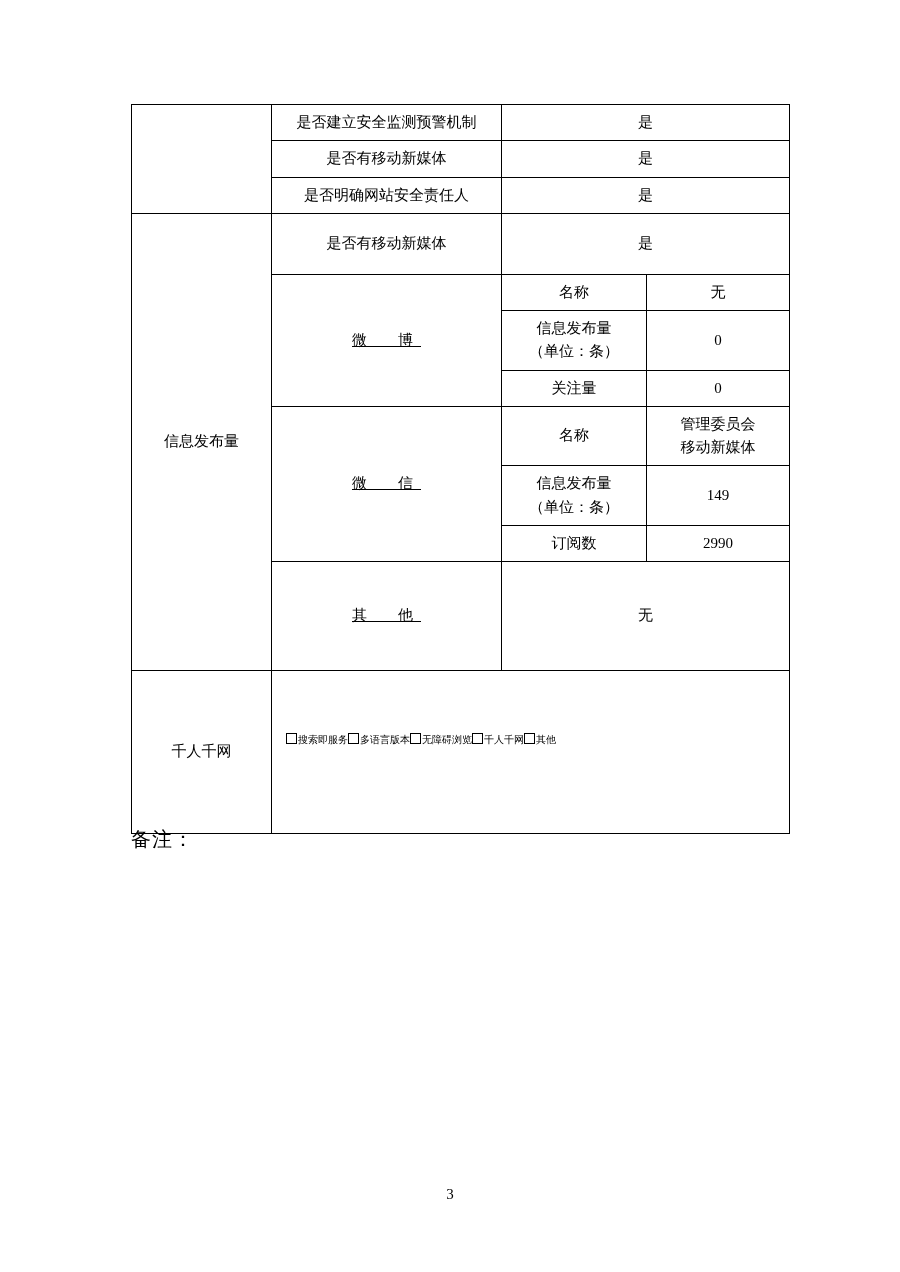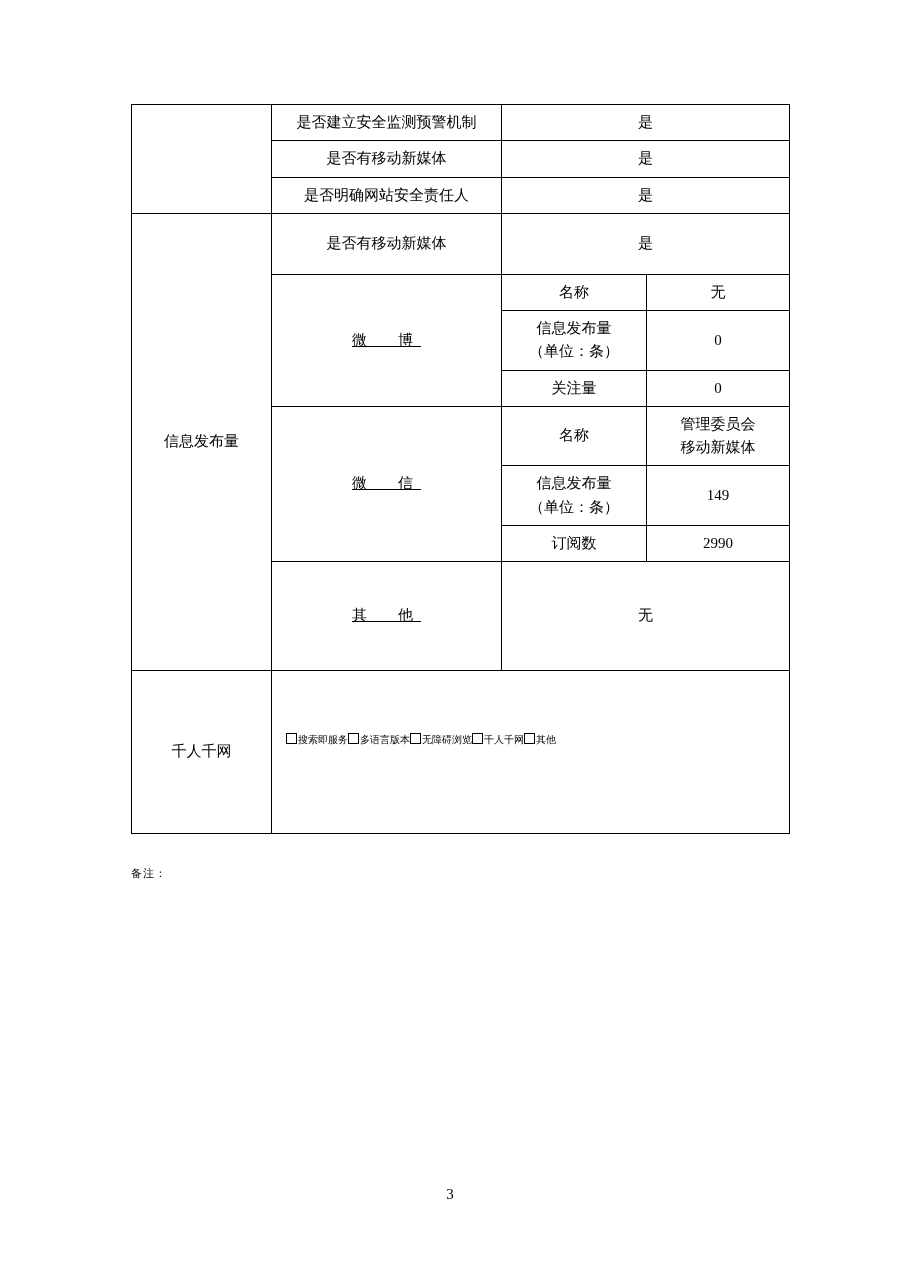--- a/index.html
+++ b/index.html
@@ -69,22 +69,22 @@
     margin-right: 1px;
     vertical-align: -1px;
     box-sizing: border-box;
   }
   .opt {
     white-space: nowrap;
   }
   .remark {
     position: absolute;
     left: 131px;
-    top: 866px;
-    font-size: 11px;
+    top: 826px;
+    font-size: 20px;
     letter-spacing: 1px;
   }
   .pagenum {
     position: absolute;
     left: 0;
     right: 0;
     top: 1186px;
     text-align: center;
     font-size: 15px;
   }

